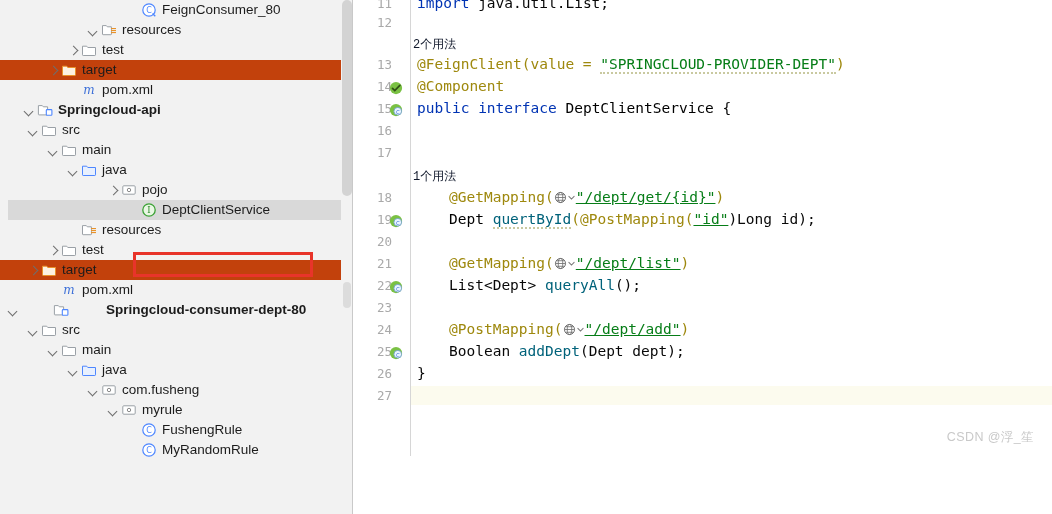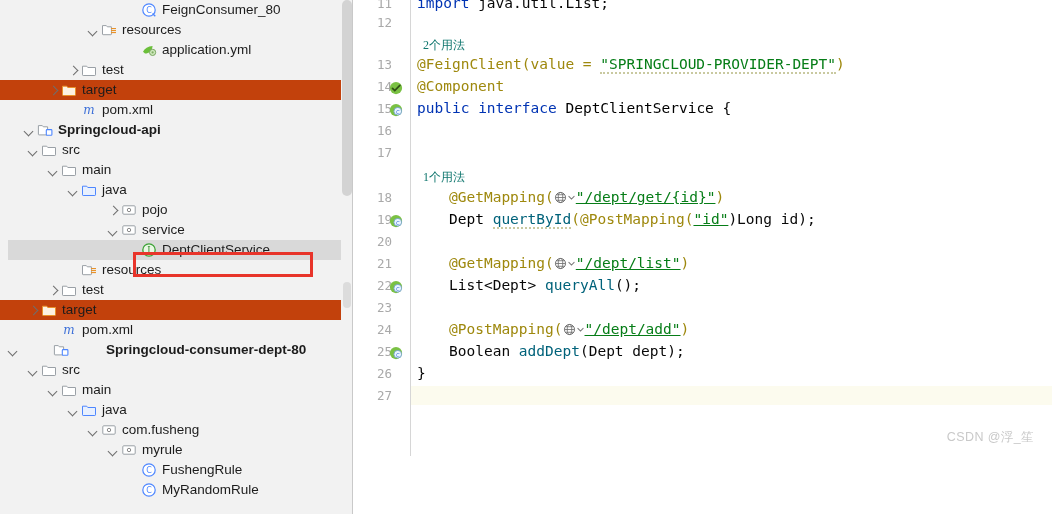--- a/index.html
+++ b/index.html
@@ -99,23 +99,23 @@
   }
   .code-line{
     position:absolute;left:64px;
     font-size:14.5px;
     line-height:19px;
     white-space:pre;
     font-family:"DejaVu Sans Mono", monospace;
     color:#000000;
   }
   .hint-line{
-    position:absolute;left:70px;
-    font-size:12px;line-height:16px;color:#0f766e;
-    font-family:Liberation Serif, serif;
+    position:absolute;left:60px;
+    font-size:12px;line-height:16px;color:#0f172a;
+    font-family:Liberation Mono, monospace;
     white-space:pre;
   }
   .cur-line{
     position:absolute;left:0;width:100%;height:19px;background:#fcfbee;
   }
 
   .kw{color:#0033b3;font-weight:normal;}
   .ann{color:#9e880d;}
   .str{color:#067d17;}
   .str-u{color:#067d17;text-decoration:underline;}
@@ -155,29 +155,20 @@
         <div class="row" style="padding-left: 88px;">
           <span class="arrow down"></span>
           <span class="ico"><svg width="16" height="16" viewBox="0 0 16 16">
               <path d="M1.5 3.6h3.8l1 1.2h4.1v7.3a.6.6 0 0 1-.6.6H2.1a.6.6 0 0 1-.6-.6z" fill="#fff" stroke="#9aa0a6" stroke-width="1"></path>
               <rect x="10" y="6" width="5" height="1.1" fill="#e8922a"></rect>
               <rect x="10" y="8" width="5" height="1.1" fill="#e8922a"></rect>
               <rect x="10" y="10" width="5" height="1.1" fill="#e8922a"></rect>
             </svg></span>
           <span class="lbl">resources</span>
         </div>
-        <div class="row" style="padding-left: 128px;">
-          <span class="arrow"></span>
-          <span class="ico"><svg width="16" height="16" viewBox="0 0 16 16">
-              <path d="M2 9.8c1.6-3.8 5-5.6 9.6-5.9-.6 4.8-3.6 7.6-7.6 7.6z" fill="#6bbf3a"></path>
-              <circle cx="11.6" cy="10.4" r="3.1" fill="#cfe9bd" stroke="#6f9e56" stroke-width=".9"></circle>
-              <circle cx="11.6" cy="10.4" r="1.1" fill="#7fae63"></circle>
-            </svg></span>
-          <span class="lbl">application.yml</span>
-        </div>
         <div class="row" style="padding-left: 68px;">
           <span class="arrow right"></span>
           <span class="ico"><svg width="16" height="16" viewBox="0 0 16 16">
               <path d="M1.5 4.2h4.2l1.1 1.3h7.7v7.3a.7.7 0 0 1-.7.7H2.2a.7.7 0 0 1-.7-.7z" fill="#fff" stroke="#9aa0a6" stroke-width="1"></path>
             </svg></span>
           <span class="lbl">test</span>
         </div>
         <div class="row hl-yellow" style="padding-left: 48px;">
           <span class="arrow right"></span>
           <span class="ico"><svg width="16" height="16" viewBox="0 0 16 16">
@@ -221,28 +212,20 @@
             </svg></span>
           <span class="lbl">java</span>
         </div>
         <div class="row" style="padding-left: 108px;">
           <span class="arrow right"></span>
           <span class="ico"><svg width="16" height="16" viewBox="0 0 16 16">
               <rect x="1.8" y="3.8" width="12.4" height="8.4" rx="1" fill="#fff" stroke="#9aa0a6" stroke-width="1"></rect>
               <circle cx="8" cy="8" r="1.7" fill="none" stroke="#8a8a8a" stroke-width="1"></circle>
             </svg></span>
           <span class="lbl">pojo</span>
-        </div>
-        <div class="row" style="padding-left: 108px;">
-          <span class="arrow down"></span>
-          <span class="ico"><svg width="16" height="16" viewBox="0 0 16 16">
-              <rect x="1.8" y="3.8" width="12.4" height="8.4" rx="1" fill="#fff" stroke="#9aa0a6" stroke-width="1"></rect>
-              <circle cx="8" cy="8" r="1.7" fill="none" stroke="#8a8a8a" stroke-width="1"></circle>
-            </svg></span>
-          <span class="lbl">service</span>
         </div>
         <div class="row selected" style="padding-left: 120px;">
           <span class="arrow"></span>
           <span class="ico"><svg width="16" height="16" viewBox="0 0 16 16">
               <circle cx="8" cy="8" r="6.2" fill="#e9f7e4" stroke="#3aa134" stroke-width="1.3"></circle>
               <text x="8" y="11.4" font-size="8.5" fill="#2d8a28" text-anchor="middle" font-family="DejaVu Serif">I</text>
             </svg></span>
           <span class="lbl">DeptClientService</span>
         </div>
         <div class="row" style="padding-left: 68px;">

